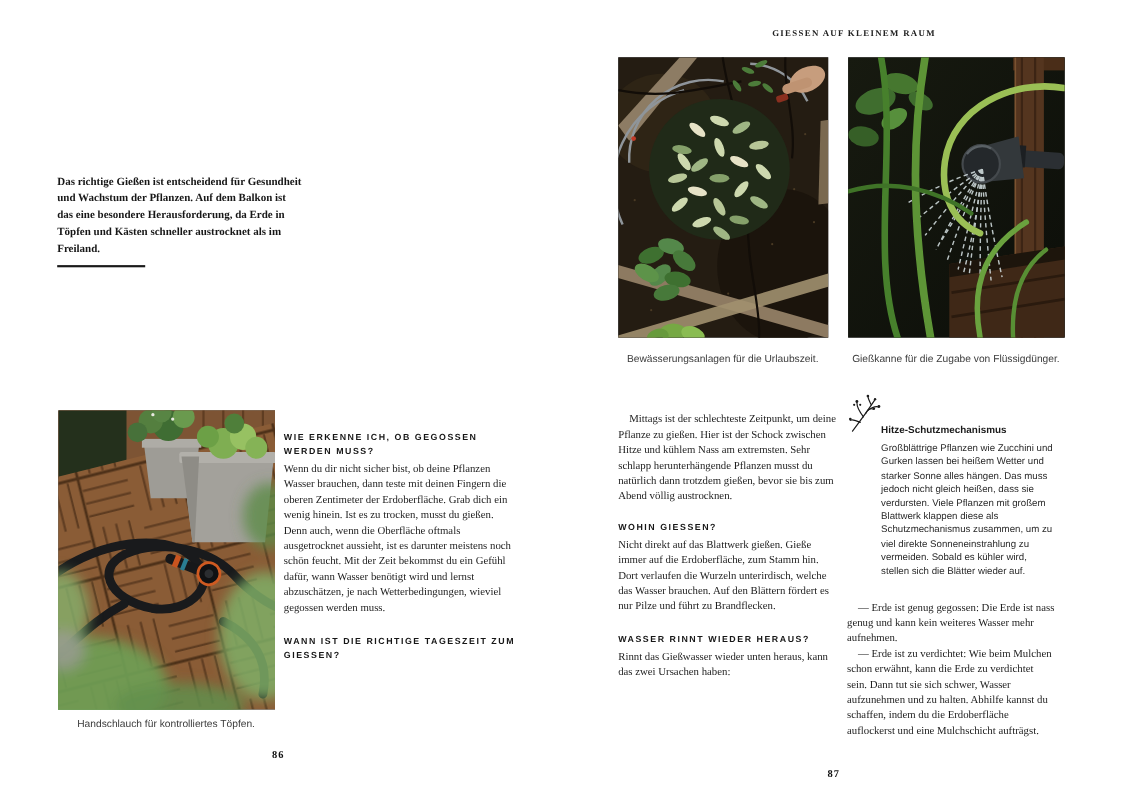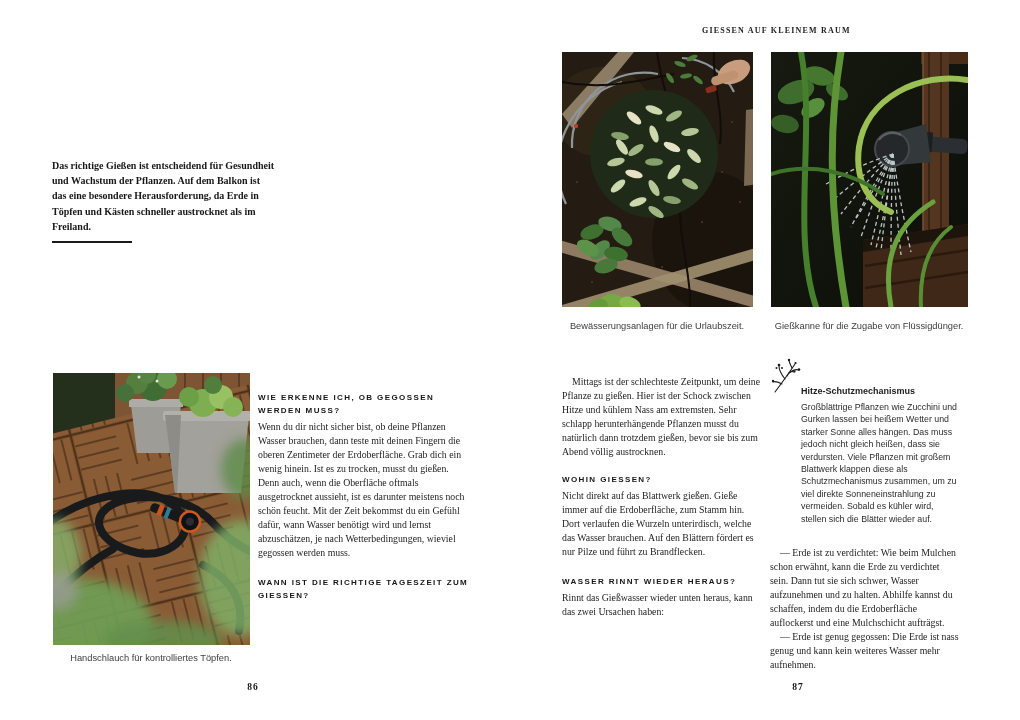--- a/index.html
+++ b/index.html
@@ -336,19 +336,19 @@
         <circle cx="24.5" cy="5" r="1.1"></circle>
         <circle cx="23.5" cy="13.5" r="1.1"></circle>
       <circle cx="11" cy="10" r="1"></circle>
         <circle cx="5.5" cy="10" r="1"></circle>
     </g>
   </svg>
   <div class="tip-title">Hitze-Schutzmechanismus</div>
   <div class="tip-body">Großblättrige Pflanzen wie Zucchini und Gurken lassen bei heißem Wetter und starker Sonne alles hängen. Das muss jedoch nicht gleich heißen, dass sie verdursten. Viele Pflanzen mit großem Blattwerk klappen diese als Schutzmechanismus zusammen, um zu viel direkte Sonneneinstrahlung zu vermeiden. Sobald es kühler wird, stellen sich die Blätter wieder auf.</div>
 
   <div class="textcol" id="dash-list">
+    <p>— Erde ist genug gegossen: Die Erde ist nass genug und kann kein weiteres Wasser mehr aufnehmen.</p>
     <p>— Erde ist zu verdichtet: Wie beim Mulchen schon erwähnt, kann die Erde zu verdichtet sein. Dann tut sie sich schwer, Wasser aufzunehmen und zu halten. Abhilfe kannst du schaffen, indem du die Erdoberfläche auflockerst und eine Mulchschicht aufträgst.</p>
-    <p>— Erde ist genug gegossen: Die Erde ist nass genug und kann kein weiteres Wasser mehr aufnehmen.</p>
-  </div>
-
-  <div class="page-num" style="left:798px;">87</div>
+  </div>
+
+  <div class="page-num" style="left:758px;margin-top:17px;">87</div>
 
 </div>
 
 </body></html>

